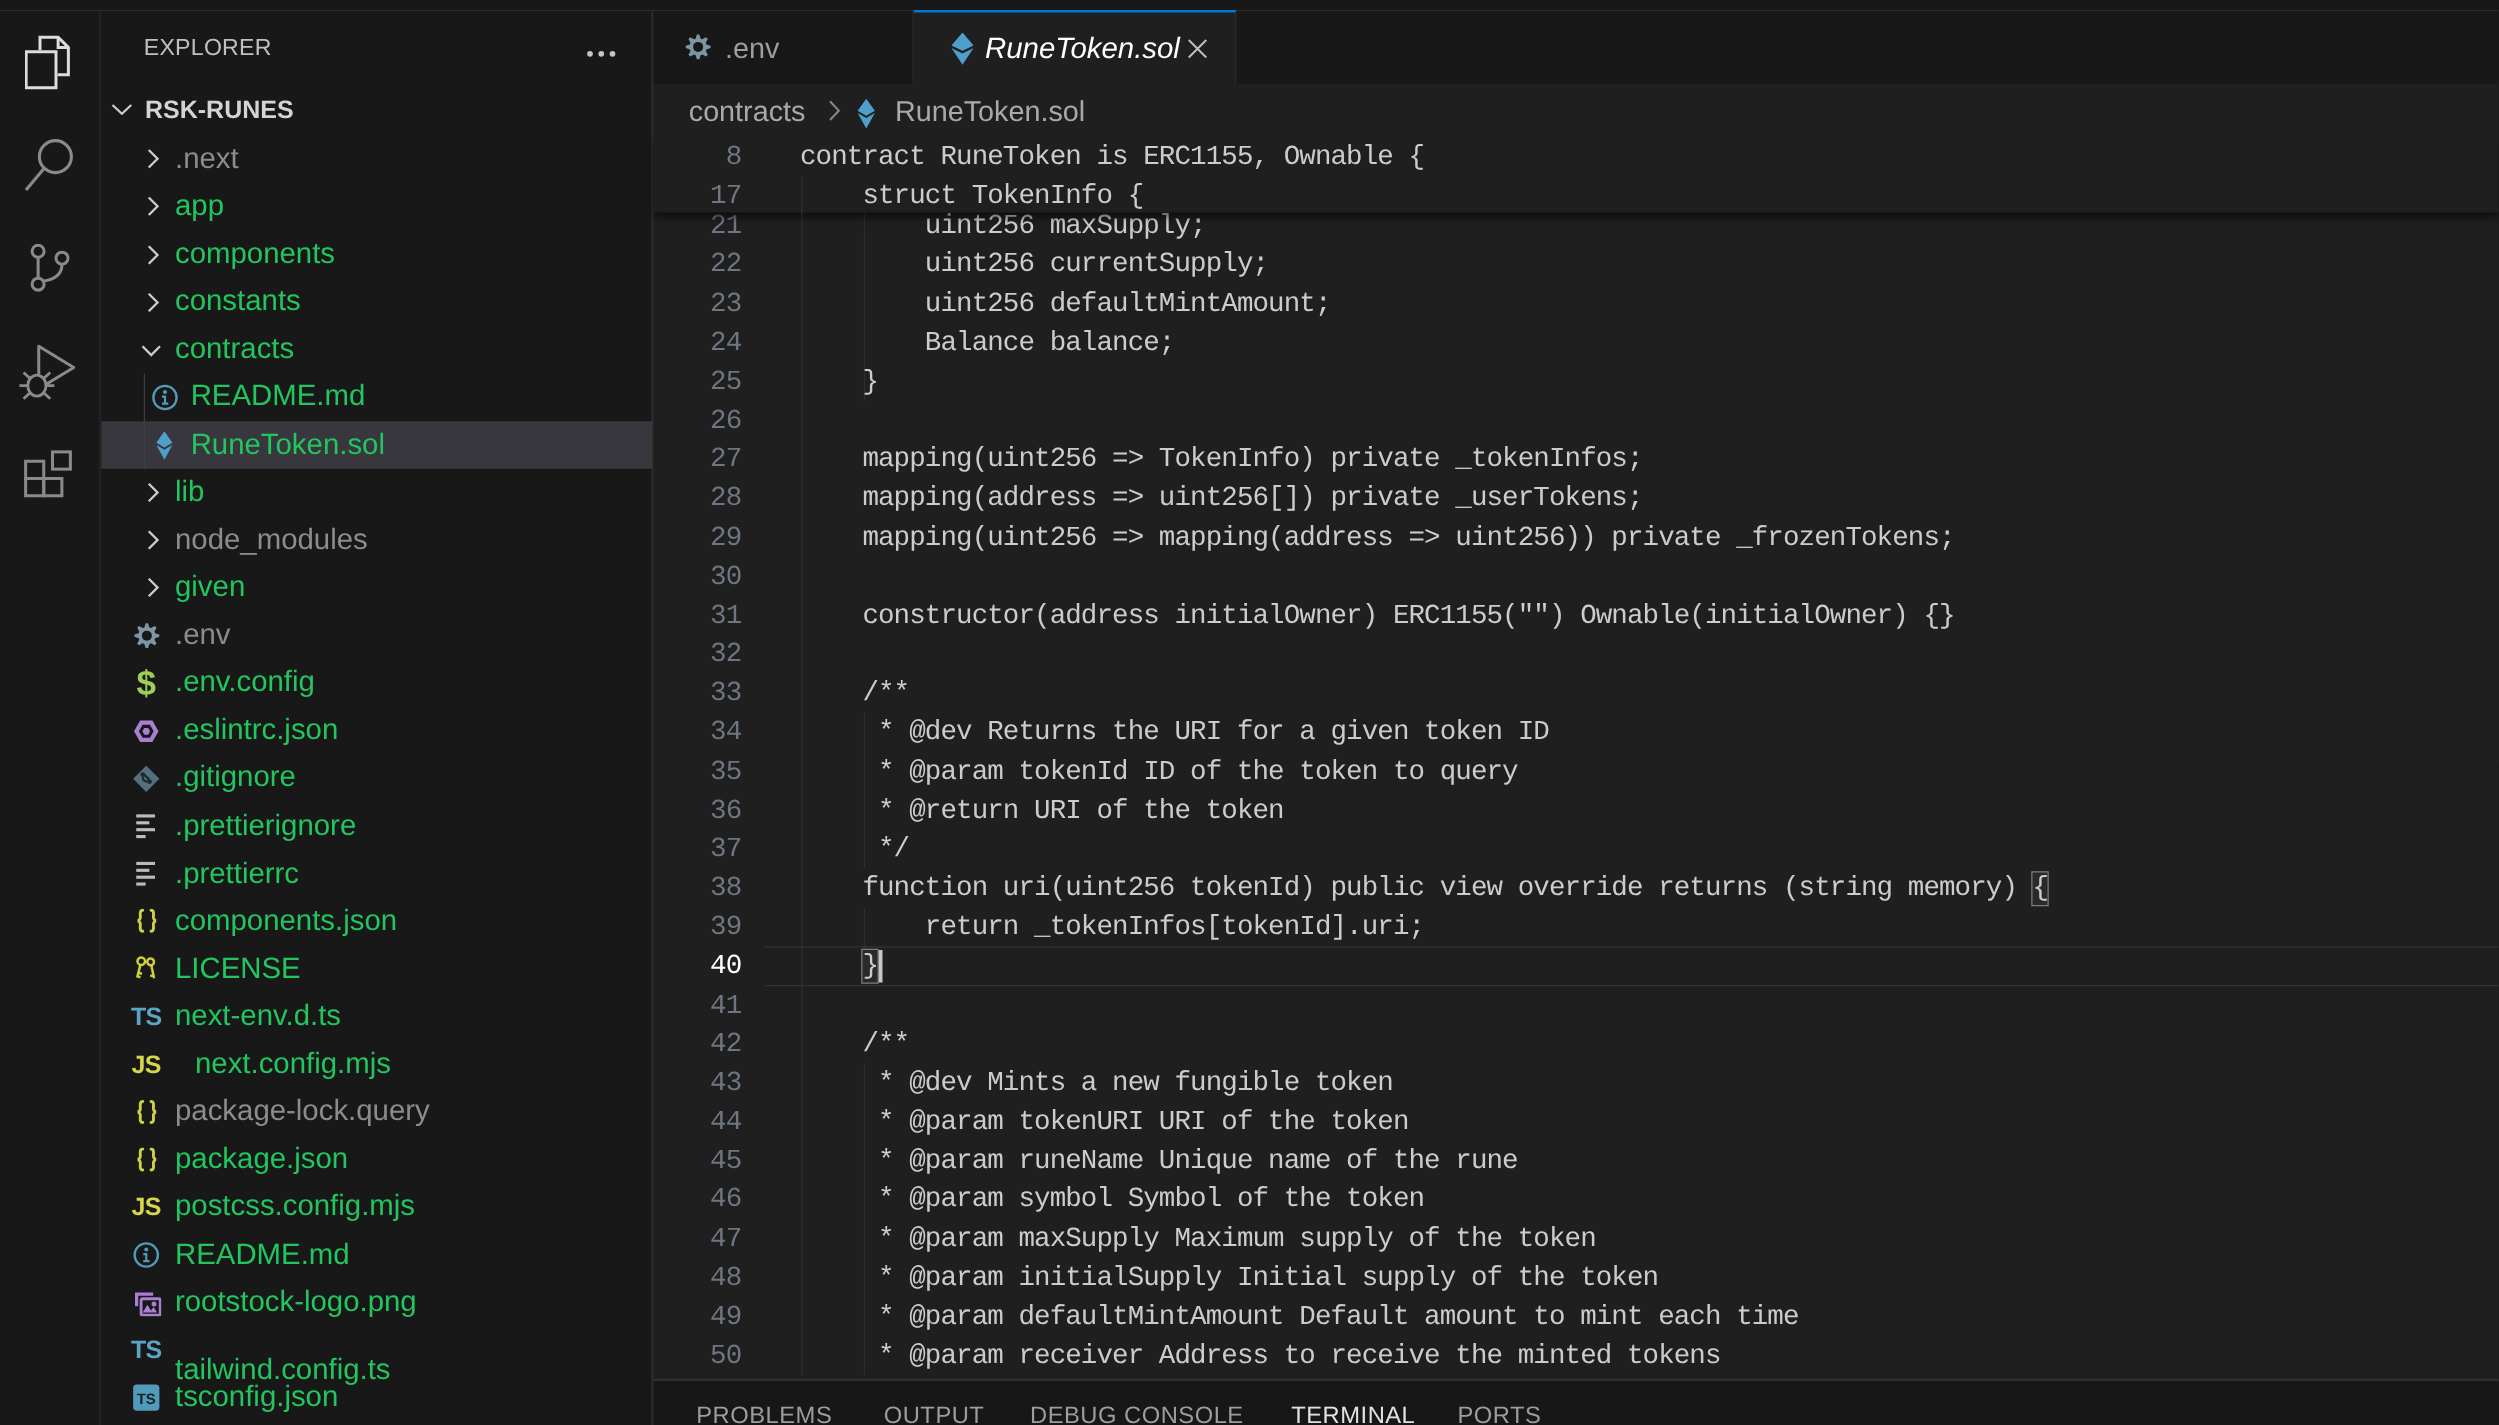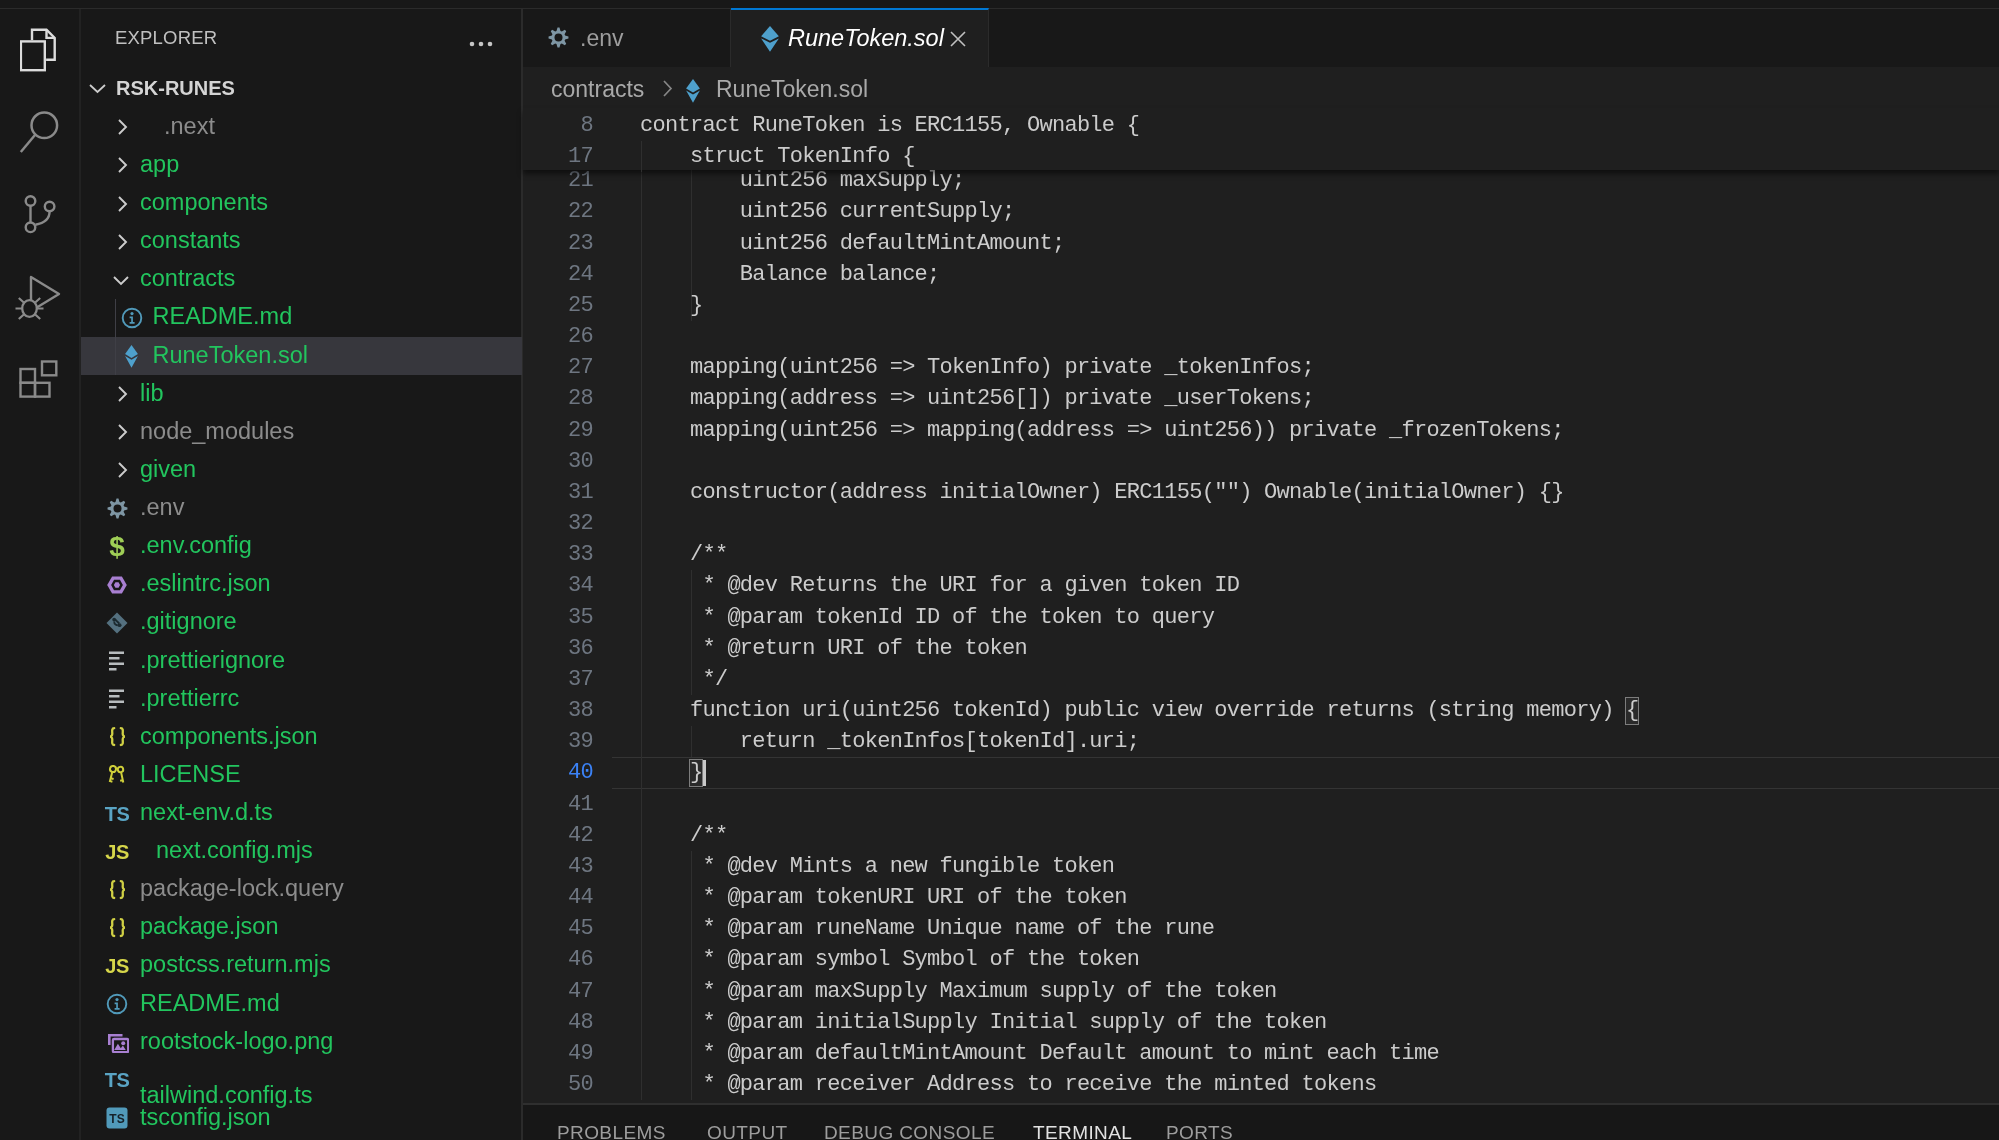--- a/index.html
+++ b/index.html
@@ -56,21 +56,21 @@
       <circle cx="22" cy="4" r="2.3" fill="#c5c5c5"></circle>
     </svg></div>
 <div class="abs" style="left:88px;top:80px;"><svg width="19" height="12" viewBox="0 0 19 12" style="">
       <path d="M2 3 L9.5 10 L17 3" stroke="#cccccc" stroke-width="1.8" fill="none"></path>
     </svg></div>
 <div class="abs" style="left:116px;top:77px;font:700 20px 'Liberation Sans', sans-serif;color:#d4d4d4;letter-spacing:0;">RSK-RUNES</div>
 <div class="row" style="left:80.5px;top:108.3px;width:441px;"></div>
 <div class="abs" style="left:116px;top:118.3px;"><svg width="13" height="18" viewBox="0 0 13 18" style="">
       <path d="M3 2 L10 9 L3 16" stroke="#cccccc" stroke-width="1.9" fill="none"></path>
     </svg></div>
-<div class="abs rtx dim" style="left:140px;top:112.8px;margin-left:24px;">.next</div>
+<div class="abs rtx dim" style="left:140px;top:112.8px;">.next</div>
 <div class="row" style="left:80.5px;top:146.4px;width:441px;"></div>
 <div class="abs" style="left:116px;top:156.42px;"><svg width="13" height="18" viewBox="0 0 13 18" style="">
       <path d="M3 2 L10 9 L3 16" stroke="#cccccc" stroke-width="1.9" fill="none"></path>
     </svg></div>
 <div class="abs rtx" style="left:140px;top:150.9px;">app</div>
 <div class="row" style="left:80.5px;top:184.5px;width:441px;"></div>
 <div class="abs" style="left:116px;top:194.54px;"><svg width="13" height="18" viewBox="0 0 13 18" style="">
       <path d="M3 2 L10 9 L3 16" stroke="#cccccc" stroke-width="1.9" fill="none"></path>
     </svg></div>
 <div class="abs rtx" style="left:140px;top:189.0px;">components</div>
@@ -216,21 +216,21 @@
     <svg width="19" height="20" viewBox="0 0 19 20" style="">
       <path d="M6.2 1.2 C3.4 1.2 4.3 4.8 4.3 6.8 C4.3 8.8 2.6 9.6 2.0 9.6 C2.6 9.6 4.3 10.4 4.3 12.4 C4.3 14.4 3.4 18 6.2 18" fill="none" stroke="#d0d045" stroke-width="2.3" stroke-linecap="round"></path>
       <path d="M12.8 1.2 C15.6 1.2 14.7 4.8 14.7 6.8 C14.7 8.8 16.4 9.6 17.0 9.6 C16.4 9.6 14.7 10.4 14.7 12.4 C14.7 14.4 15.6 18 12.8 18" fill="none" stroke="#d0d045" stroke-width="2.3" stroke-linecap="round"></path>
     </svg>
   </div>
 <div class="abs rtx" style="left:140px;top:913.3px;">package.json</div>
 <div class="row" style="left:80.5px;top:946.9px;width:441px;"></div>
 <div class="ric" style="left:105.5px;top:950.9px;">
     <span style="font:700 20px/20px 'Liberation Sans', sans-serif;color:#d6d64a;letter-spacing:-0.5px;">JS</span>
   </div>
-<div class="abs rtx" style="left:140px;top:951.4px;">postcss.return.mjs</div>
+<div class="abs rtx" style="left:140px;top:951.4px;">postcss.config.mjs</div>
 <div class="row" style="left:80.5px;top:985.1px;width:441px;"></div>
 <div class="ric" style="left:105.5px;top:989.1px;">
     <svg width="22" height="22" viewBox="0 0 22 22" style="">
       <circle cx="11" cy="11" r="9.3" fill="none" stroke="#519aba" stroke-width="1.9"></circle>
       <circle cx="11" cy="6.6" r="1.6" fill="#519aba"></circle>
       <path d="M8.6 9.4 H11.9 V15 H13.6 V16.8 H8.6 V15 H10.2 V11.2 H8.6 Z" fill="#519aba"></path>
     </svg>
   </div>
 <div class="abs rtx" style="left:140px;top:989.6px;">README.md</div>
 <div class="row" style="left:80.5px;top:1023.2px;width:441px;"></div>
@@ -303,21 +303,21 @@
 30
 31
 32
 33
 34
 35
 36
 37
 38
 39
-<span style="color:#3b82f6;text-align:center;">40</span>
+<span style="color:#ffffff;text-align:center;">40</span>
 41
 42
 43
 44
 45
 46
 47
 48
 49
 50</pre>

